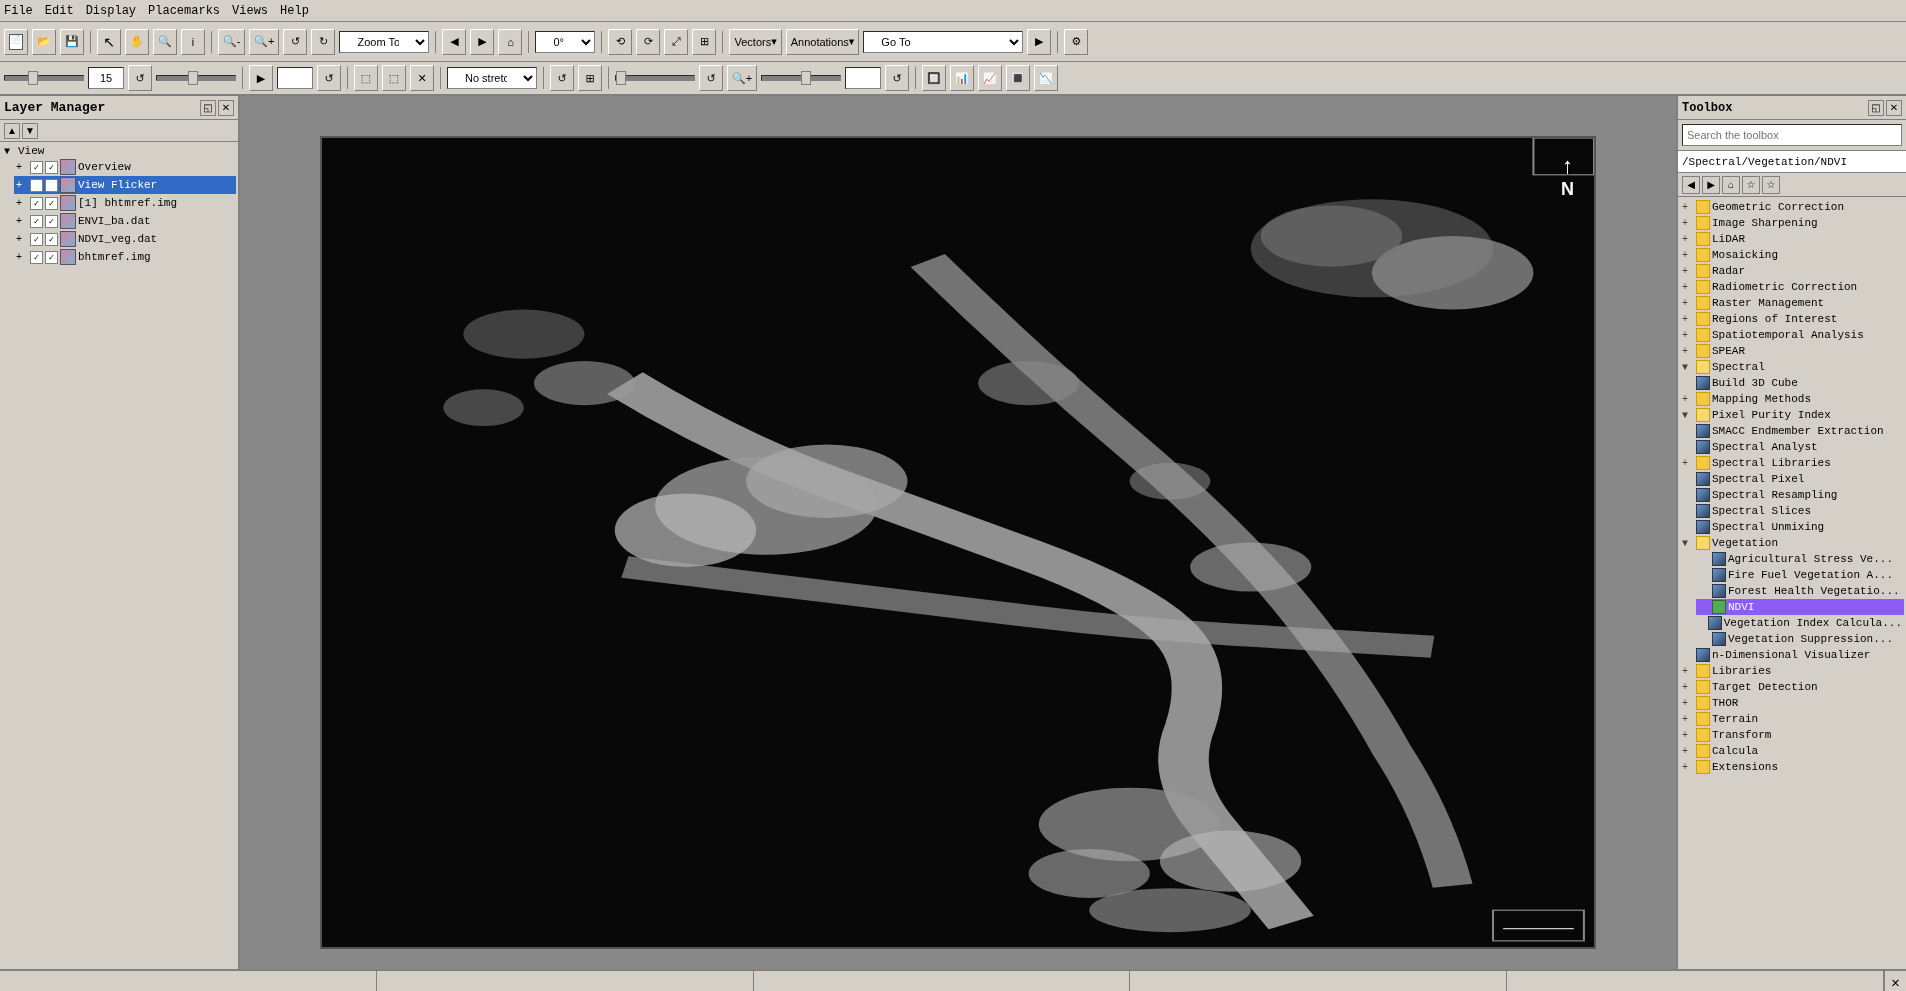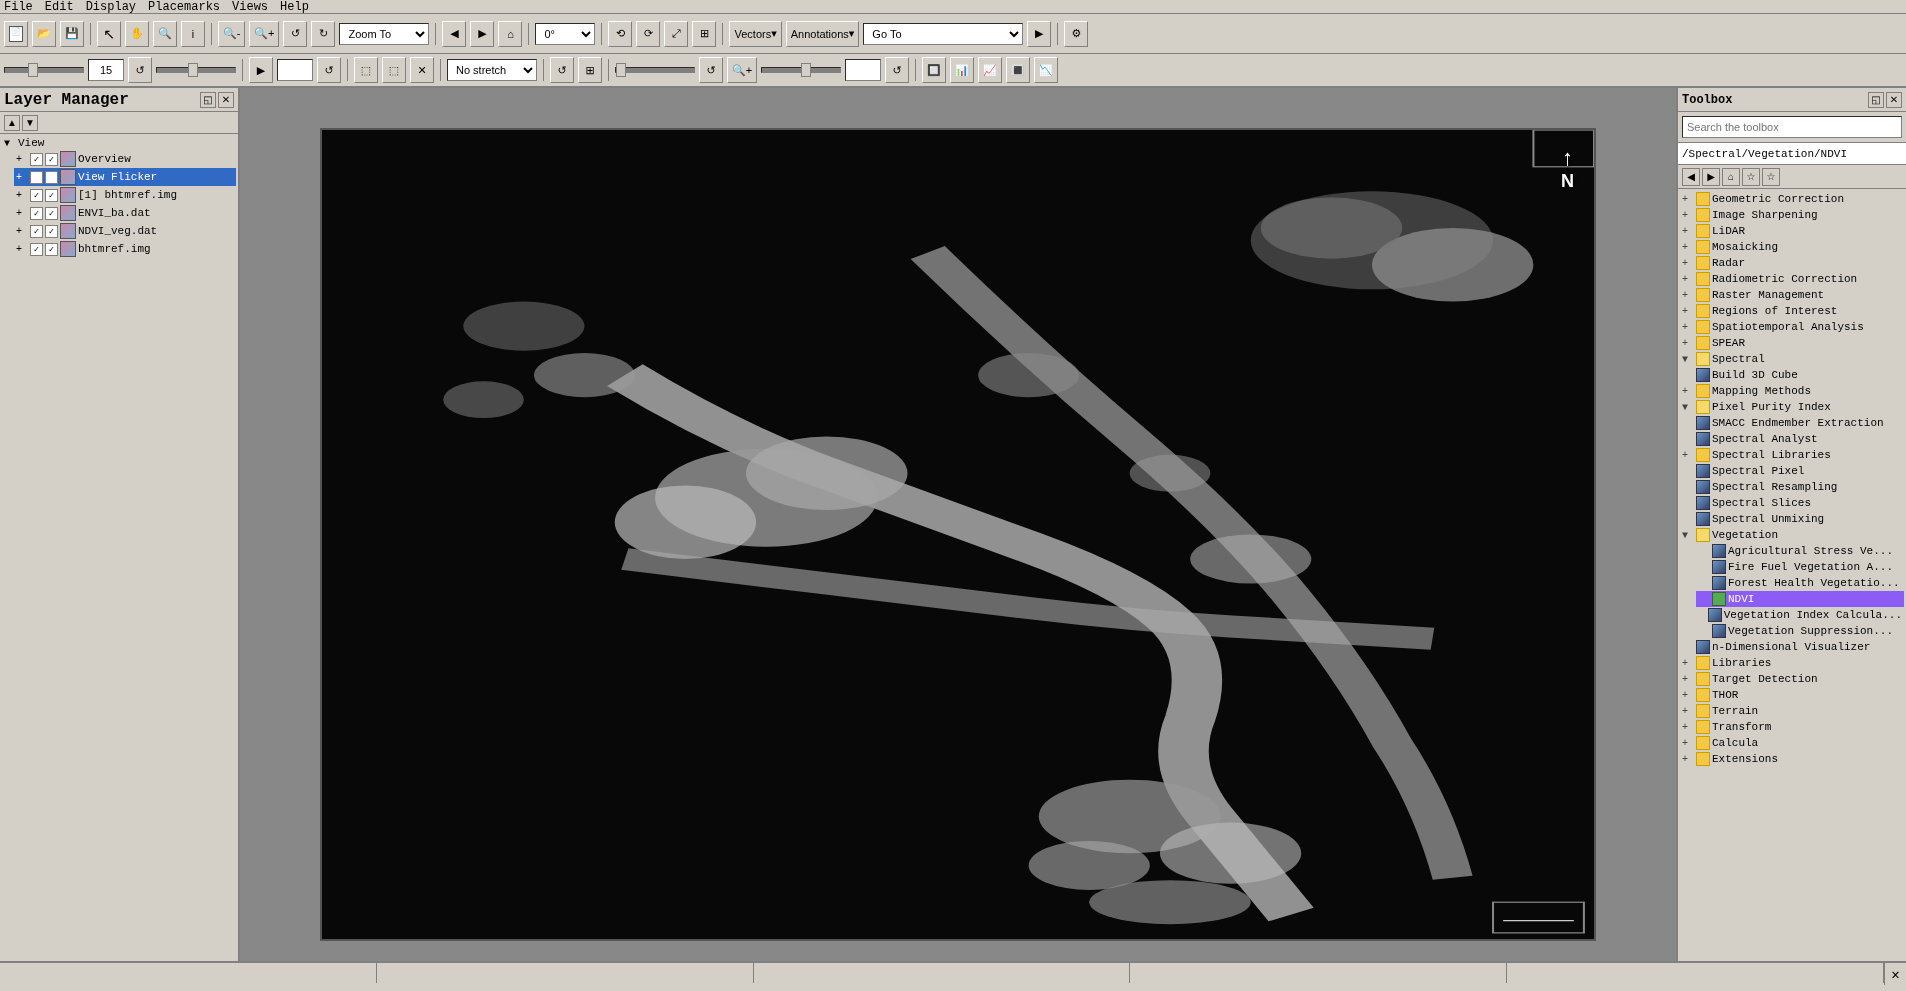--- a/index.html
+++ b/index.html
@@ -1,39 +1,39 @@
 <!DOCTYPE html>
 <html><head>
   <meta charset="utf-8">
   <style>
     * { box-sizing: border-box; margin: 0; padding: 0; }
     body { font-family: 'Courier New', monospace; font-size: 12px; background: #d4d0c8; color: #000; overflow: hidden; height: 991px; width: 1906px; }
 
     
-    #menubar { display: flex; align-items: center; background: #d4d0c8; border-bottom: 1px solid #808080; padding: 2px 4px; gap: 12px; height: 14px; }
+    #menubar { display: flex; align-items: center; background: #d4d0c8; border-bottom: 1px solid #808080; padding: 2px 4px; gap: 12px; height: 22px; }
     #menubar span { cursor: pointer; font-size: 12px; }
 
     
     #toolbar1 { display: flex; align-items: center; background: #d4d0c8; border-bottom: 1px solid #808080; padding: 2px 4px; gap: 4px; height: 40px; }
     #toolbar2 { display: flex; align-items: center; background: #d4d0c8; border-bottom: 2px solid #808080; padding: 2px 4px; gap: 4px; height: 34px; }
 
     .tb-btn { background: #d4d0c8; border: 1px solid #808080; border-top-color: #fff; border-left-color: #fff; cursor: pointer; padding: 2px 4px; font-size: 11px; height: 26px; display: flex; align-items: center; justify-content: center; min-width: 24px; }
     .tb-sep { width: 1px; height: 22px; background: #808080; margin: 0 2px; }
-    .tb-select { background: #fff; border: 1px inset #808080; font-size: 11px; height: 22px; padding: 1px 4px; }
+    .tb-select { background: #fff; border: 1px inset #808080; font-size: 11px; height: 22px; padding: 1px 13px; }
     .tb-input-num { width: 36px; background: #fff; border: 1px inset #808080; font-size: 11px; height: 22px; padding: 1px 2px; text-align: center; }
     .tb-slider-track { width: 80px; height: 6px; background: #808080; border: 1px inset #808080; position: relative; display: inline-block; vertical-align: middle; }
     .tb-slider-thumb { width: 10px; height: 14px; background: #d4d0c8; border: 1px solid #808080; position: absolute; top: -5px; left: 30%; cursor: pointer; }
 
     
     #main-layout { display: flex; height: calc(991px - 22px - 40px - 34px - 22px); }
 
     
     #left-panel { width: 240px; background: #d4d0c8; border-right: 2px solid #808080; display: flex; flex-direction: column; }
     #layer-manager-header { display: flex; align-items: center; justify-content: space-between; background: #d4d0c8; border-bottom: 1px solid #808080; padding: 2px 4px; height: 24px; }
-    #layer-manager-header span { font-weight: bold; font-size: 16px; }
+    #layer-manager-header span { font-weight: bold; font-size: 13px; }
     .lm-btn { width: 16px; height: 16px; background: #d4d0c8; border: 1px solid #808080; cursor: pointer; font-size: 10px; display: flex; align-items: center; justify-content: center; }
     #layer-toolbar { display: flex; gap: 2px; padding: 2px 4px; border-bottom: 1px solid #808080; height: 22px; align-items: center; }
     #layer-tree { flex: 1; overflow-y: auto; padding: 2px; }
 
     .tree-item { display: flex; align-items: center; gap: 2px; padding: 1px 2px; cursor: pointer; font-size: 11px; white-space: nowrap; }
     .tree-item.selected { background: #316ac5; color: white; }
     .tree-expand { width: 12px; font-size: 10px; }
     .tree-checkbox { width: 13px; height: 13px; border: 1px solid #808080; background: #fff; display: flex; align-items: center; justify-content: center; font-size: 9px; }
     .tree-checkbox.checked::after { content: '✓'; }
     .tree-icon { width: 16px; height: 16px; background: #808080; display: inline-block; border: 1px solid #555; }

